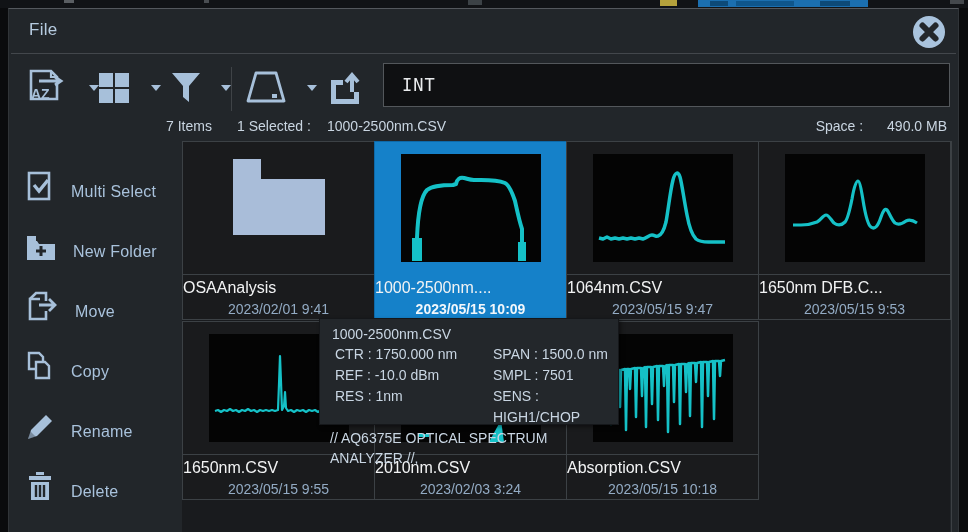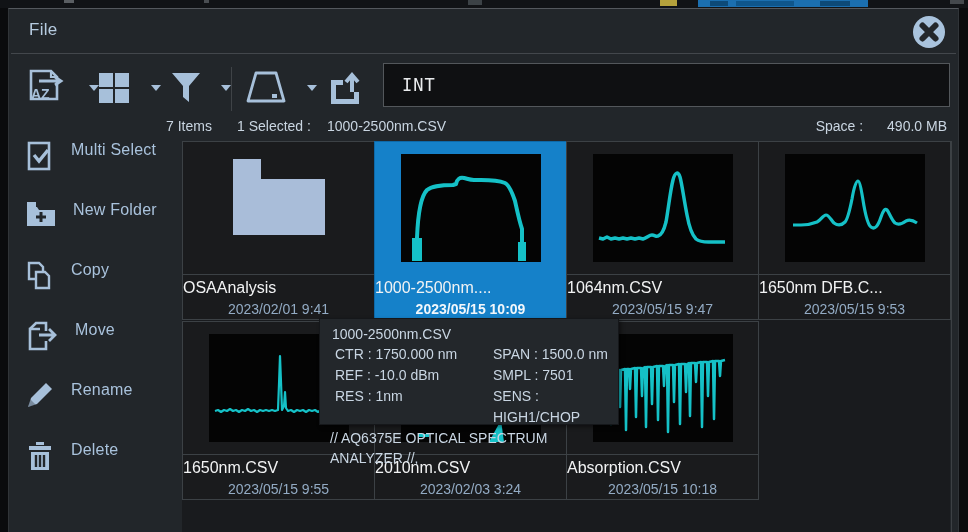--- a/index.html
+++ b/index.html
@@ -35,21 +35,21 @@
   
   .statusbar{position:absolute;left:0;right:0;top:104px;height:28px;font-size:14px;color:#c9d5e1;padding-left:11px;}
   .st-items{position:absolute;left:157px;top:5px;}
   .st-selected-label{position:absolute;left:228px;top:5px;}
   .st-selected-file{position:absolute;left:318px;top:5px;}
   .st-space{position:absolute;right:11px;top:5px;}
   .st-space span{margin-left:20px;}
 
   
   .sidebar{position:absolute;left:0;top:132px;width:172px;bottom:0;}
-  .sb-item{height:60px;display:flex;align-items:flex-start;padding-left:17px;gap:17px;cursor:pointer;}
+  .sb-item{height:60px;display:flex;align-items:flex-end;padding-left:17px;gap:17px;cursor:pointer;}
   .sb-item svg{flex:0 0 auto;}
   .sb-label{font-size:16px;color:#a9c2dc;letter-spacing:.2px;}
 
   
   .grid-area{position:absolute;left:173px;top:132px;right:8px;bottom:0;background:#191b1e;}
   .grid-right-border{position:absolute;left:769px;top:0;bottom:0;width:1px;background:#3c4044;}
   .grid-row{position:absolute;left:0;display:flex;}
   .row1{top:0;}
   .row2{top:180px;}
   .cell{
@@ -182,33 +182,33 @@
     </div>
     <div class="sb-item">
       <svg width="30" height="26" viewBox="0 0 30 26">
         <path d="M1 6 h10 l2 3 h16 v16 H1 z" fill="#a7c0da"></path>
         <rect x="1" y="1" width="9" height="6" fill="#a7c0da"></rect>
         <path d="M15 11 v10 M10 16 h10" stroke="#22262a" stroke-width="3"></path>
       </svg>
       <span class="sb-label">New Folder</span>
     </div>
     <div class="sb-item">
-      <svg width="28" height="30" viewBox="0 0 28 30">
-        <path d="M3 2 h10 l4 4 v12 h-14 z" fill="none" stroke="#a7c0da" stroke-width="2.4"></path>
-        <path d="M10 11 h9 l4 4 v12 h-13 z" fill="#22262a" stroke="#a7c0da" stroke-width="2.4"></path>
-      </svg>
-      <span class="sb-label">Copy</span>
-    </div>
-    <div class="sb-item">
       <svg width="32" height="30" viewBox="0 0 32 30">
         <path d="M14 8 h-10 v20 h16 v-8" fill="none" stroke="#a7c0da" stroke-width="2.6"></path>
         <path d="M4 8 L10 2 h10 v8" fill="none" stroke="#a7c0da" stroke-width="2.6"></path>
         <path d="M13 14 h16 m-6 -6 l6 6 l-6 6" fill="none" stroke="#a7c0da" stroke-width="2.8"></path>
       </svg>
       <span class="sb-label">Move</span>
+    </div>
+    <div class="sb-item">
+      <svg width="28" height="30" viewBox="0 0 28 30">
+        <path d="M3 2 h10 l4 4 v12 h-14 z" fill="none" stroke="#a7c0da" stroke-width="2.4"></path>
+        <path d="M10 11 h9 l4 4 v12 h-13 z" fill="#22262a" stroke="#a7c0da" stroke-width="2.4"></path>
+      </svg>
+      <span class="sb-label">Copy</span>
     </div>
     <div class="sb-item">
       <svg width="28" height="28" viewBox="0 0 28 28">
         <path d="M2 26 l3 -9 L20 2 l6 6 L11 23 z" fill="#a7c0da"></path>
         <path d="M2 26 l8 -2 l-6 -6 z" fill="#22262a" opacity="0.35"></path>
       </svg>
       <span class="sb-label">Rename</span>
     </div>
     <div class="sb-item">
       <svg width="28" height="30" viewBox="0 0 28 30">

